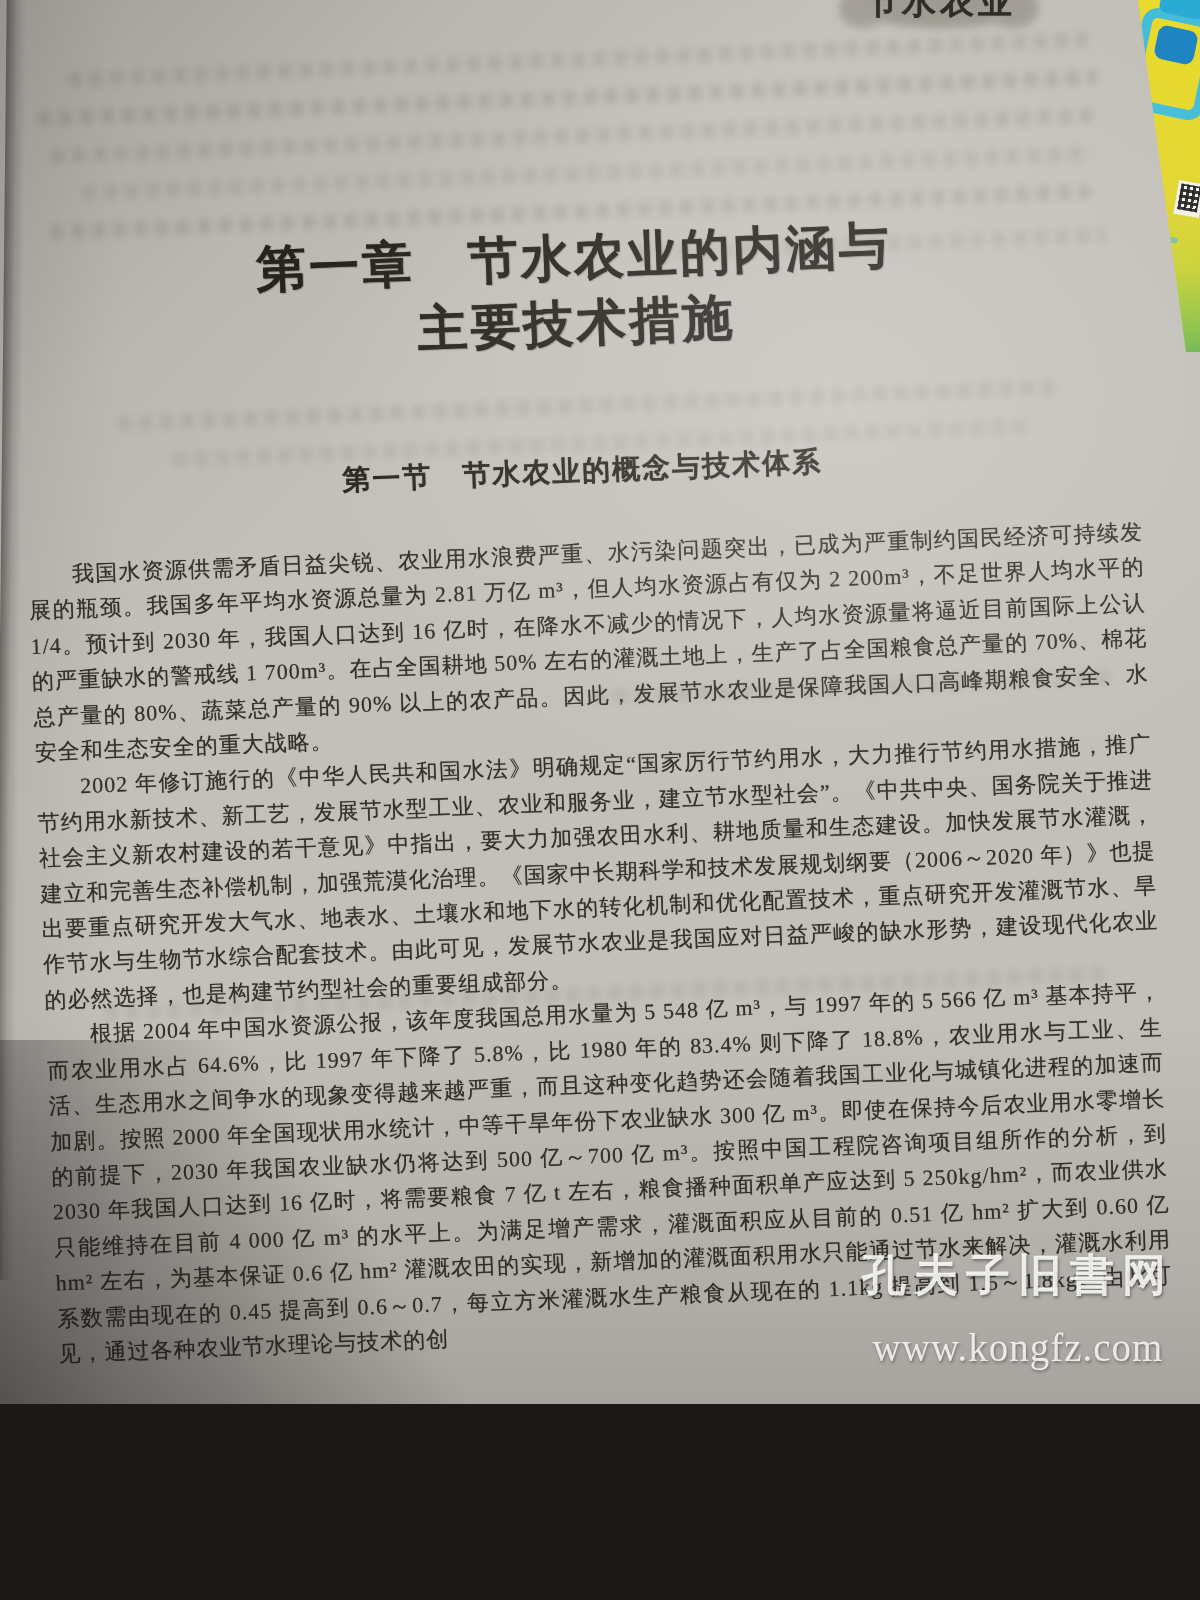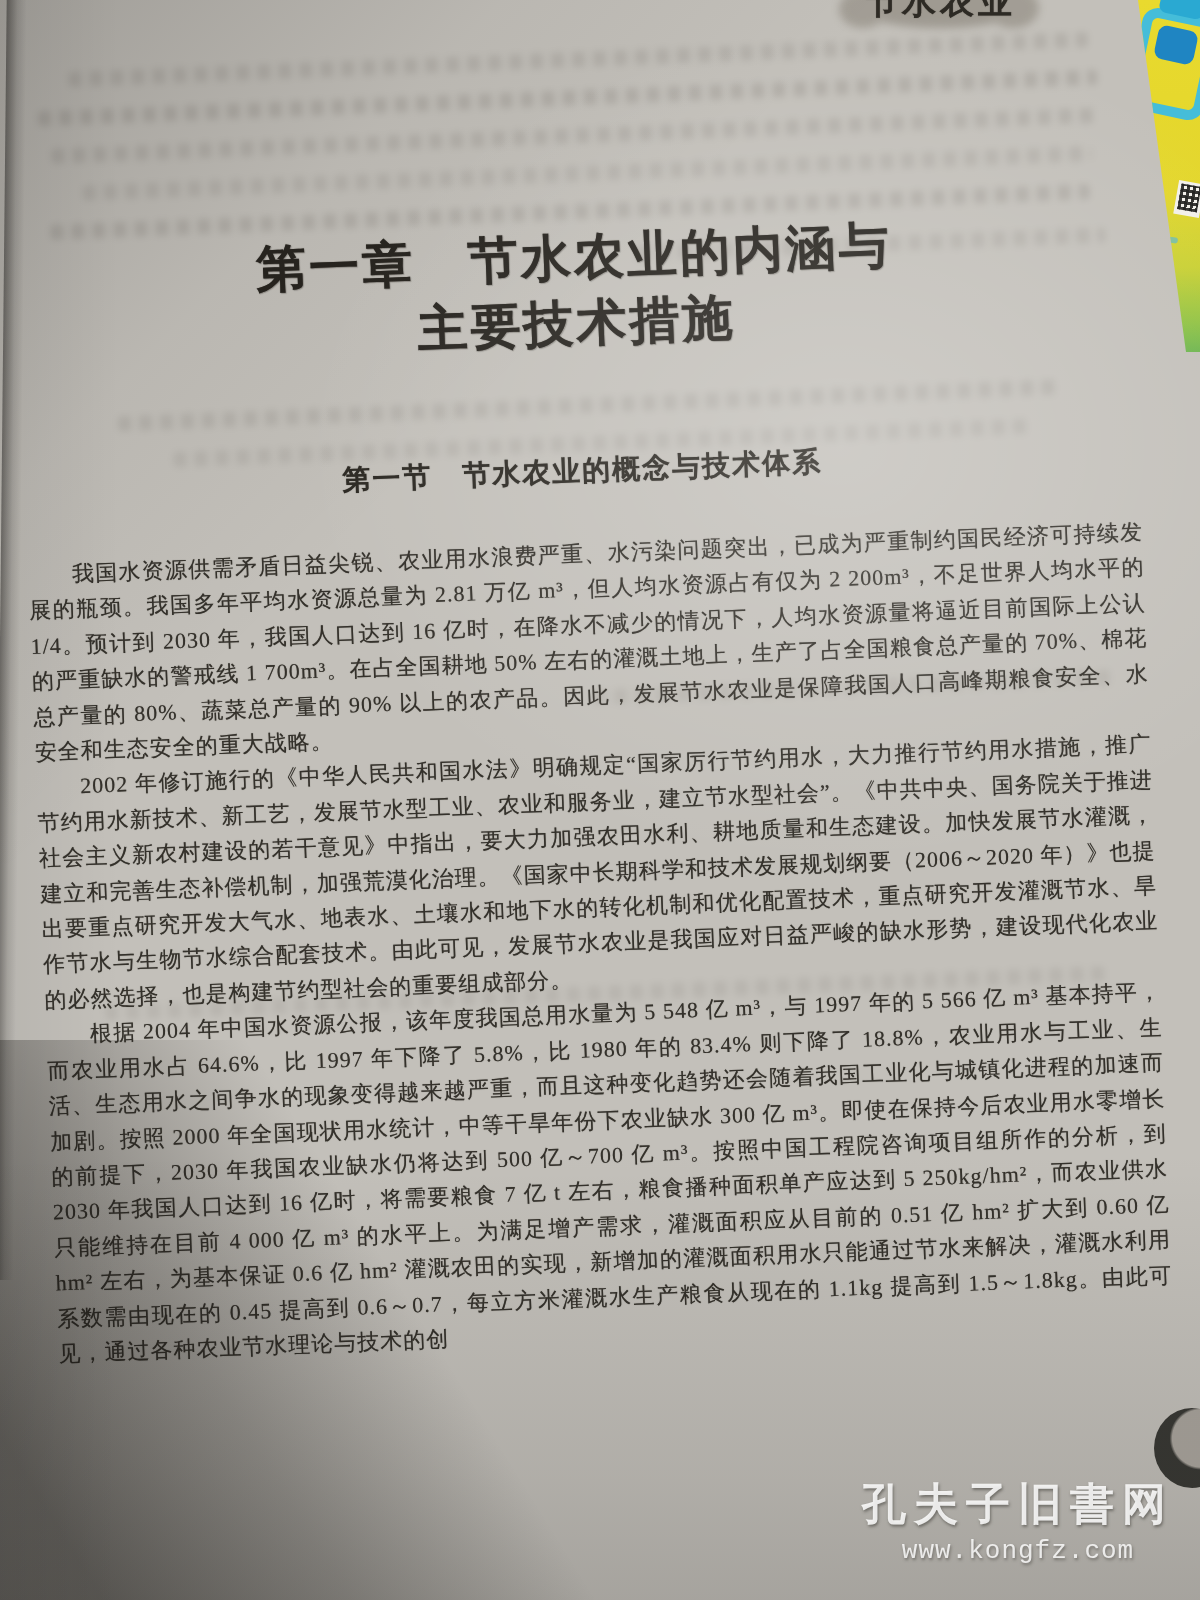--- a/index.html
+++ b/index.html
@@ -1,17 +1,17 @@
 <!DOCTYPE html>
 <html><head>
 <meta charset="utf-8">
 <style>
   html,body{margin:0;padding:0;background:#1a1917;}
   .photo{
-    position:relative;width:1200px;height:1600px;overflow:hidden;
+    position:relative;width:1200px;height:1404px;overflow:hidden;
     background:#c3c0ba;
     font-family:"Liberation Serif","DejaVu Serif",serif;
   }
   
   .light-overlay{
     position:absolute;inset:0;pointer-events:none;z-index:6;
     background:
       radial-gradient(ellipse 900px 700px at 70% 28%, rgba(255,255,255,0.20), rgba(255,255,255,0) 60%),
       linear-gradient(135deg, rgba(20,18,15,0.20) 0%, rgba(20,18,15,0.05) 18%, rgba(20,18,15,0) 32%),
       linear-gradient(to bottom, rgba(0,0,0,0) 72%, rgba(15,14,12,0.10) 92%, rgba(15,14,12,0.16) 100%),
@@ -103,22 +103,22 @@
   .watermark{
     position:absolute;right:26px;bottom:34px;z-index:8;text-align:center;
     color:rgba(255,255,255,0.85);pointer-events:none;
   }
   .wm-cn{
     font-family:"DejaVu Serif","Liberation Serif",serif;font-weight:700;
     font-size:44px;letter-spacing:8px;
     text-shadow:1px 2px 3px rgba(60,58,52,0.55);
   }
   .wm-url{
-    margin-top:2px;font-family:Liberation Mono, monospace;
-    font-size:26px;letter-spacing:1px;color:rgba(255,255,255,0.82);
+    margin-top:20px;font-family:Liberation Serif, serif;
+    font-size:39px;letter-spacing:1px;color:rgba(255,255,255,0.82);
     text-shadow:1px 2px 3px rgba(60,58,52,0.5);
   }
 </style>
 </head>
 <body>
 
 <div class="photo">
 
   <div class="cover-wedge">
     <div class="cw-ring"></div>

